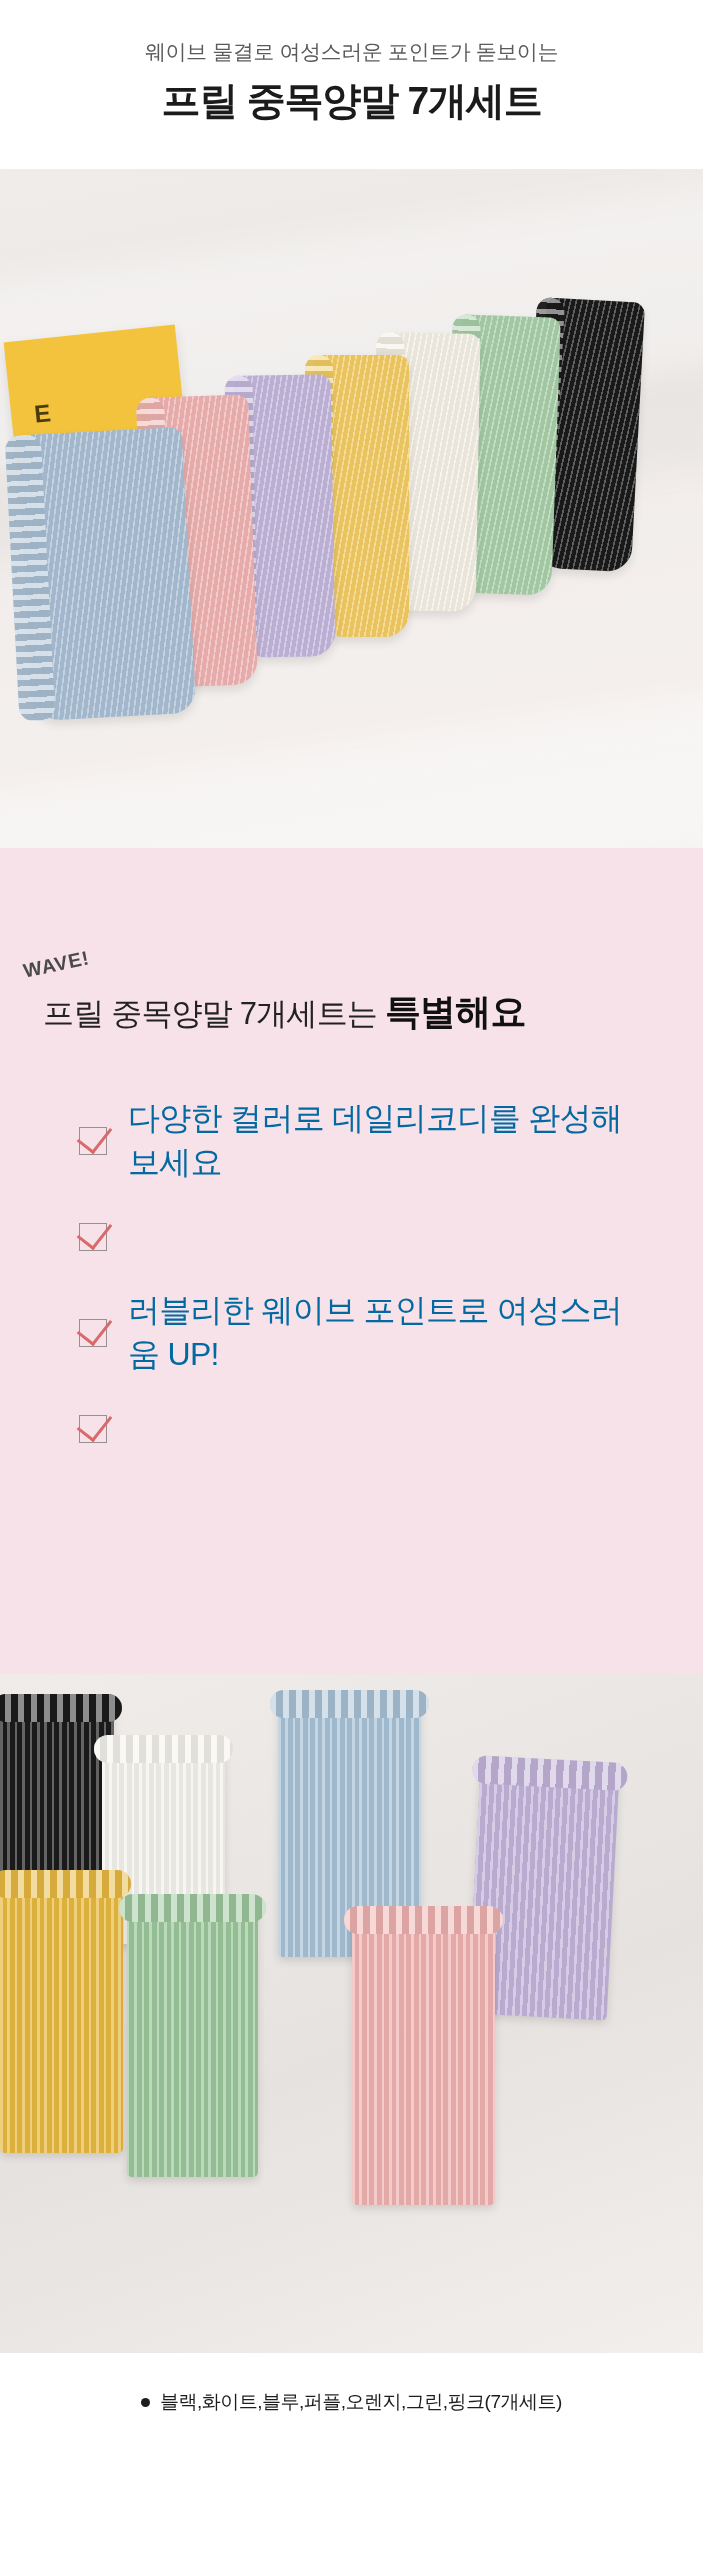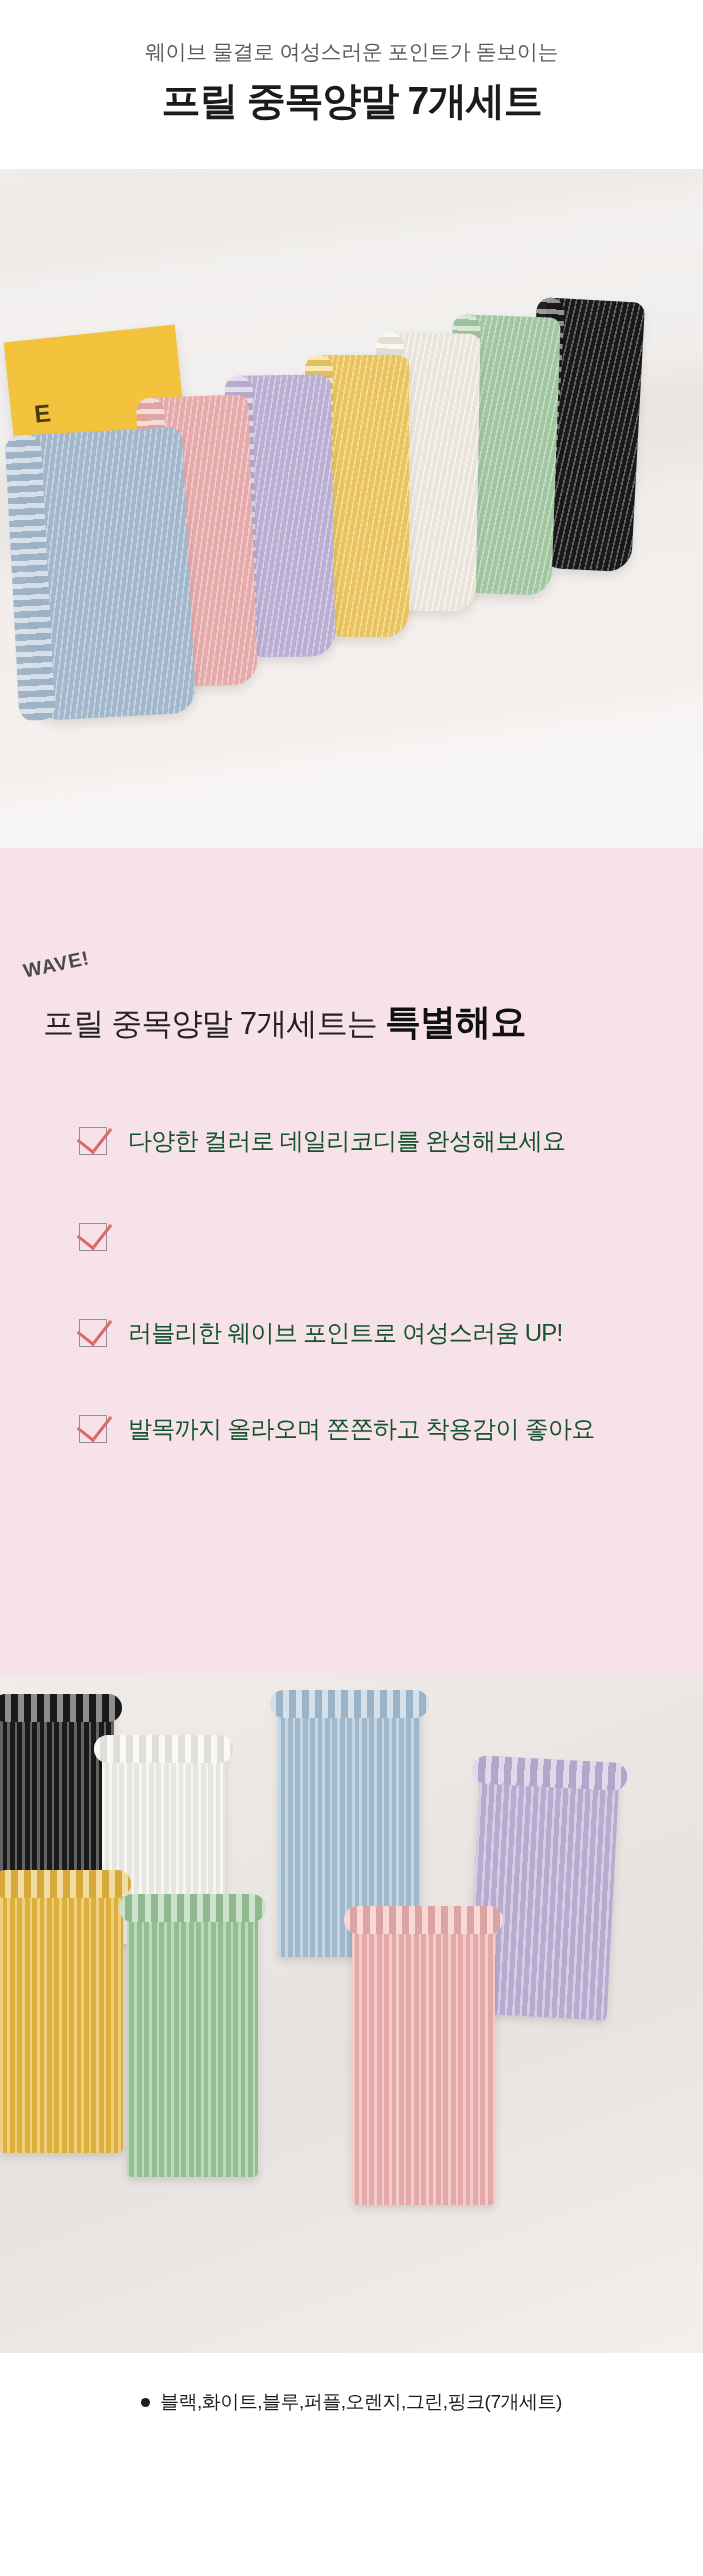--- a/index.html
+++ b/index.html
@@ -131,21 +131,21 @@
     top: 105px;
     font-size: 19.6px;
     font-weight: bold;
     color: #4a4a4a;
     transform: rotate(-12deg);
     letter-spacing: 0.8px;
   }
   .features .headline {
     position: absolute;
     left: 43px;
-    top: 150px;
+    top: 140px;
     font-size: 31px;
     color: #222;
     letter-spacing: -0.8px;
     white-space: nowrap;
   }
   .features .headline .strong {
     font-weight: bold;
     font-size: 36px;
     color: #111;
   }
@@ -173,22 +173,22 @@
     position: absolute;
     left: 4.1px;
     top: -8.2px;
     width: 18px;
     height: 28px;
     border-right: 3.3px solid #d86a6a;
     border-bottom: 3.3px solid #d86a6a;
     transform: rotate(38deg);
   }
   .feature-text {
-    font-size: 24px;
-    color: #14532d;
+    font-size: 32px;
+    color: #0369a1;
     letter-spacing: -0.7px;
   }
 
   
   .bottom-photo {
     width: 703px;
     height: 679px;
     position: relative;
     overflow: hidden;
     background: linear-gradient(160deg, #efece9 0%, #e6e2df 55%, #f2efec 100%);
@@ -326,21 +326,20 @@
       </div>
       <div class="feature-item">
         <span class="checkbox"></span>
       </div>
       <div class="feature-item">
         <span class="checkbox"></span>
         <span class="feature-text">러블리한 웨이브 포인트로 여성스러움 UP!</span>
       </div>
       <div class="feature-item">
         <span class="checkbox"></span>
-        <span class="feature-text">발목까지 올라오며 쫀쫀하고 착용감이 좋아요</span>
       </div>
     </div>
   </div>
 
   <div class="bottom-photo">
     <div class="cuff" style="left:0px; top:33px; width:114px; height:213px; background:#1b1b1b;">
       <div class="ribs2"></div>
       <div class="frill" style="background:#1b1b1b;"></div>
     </div>
 

